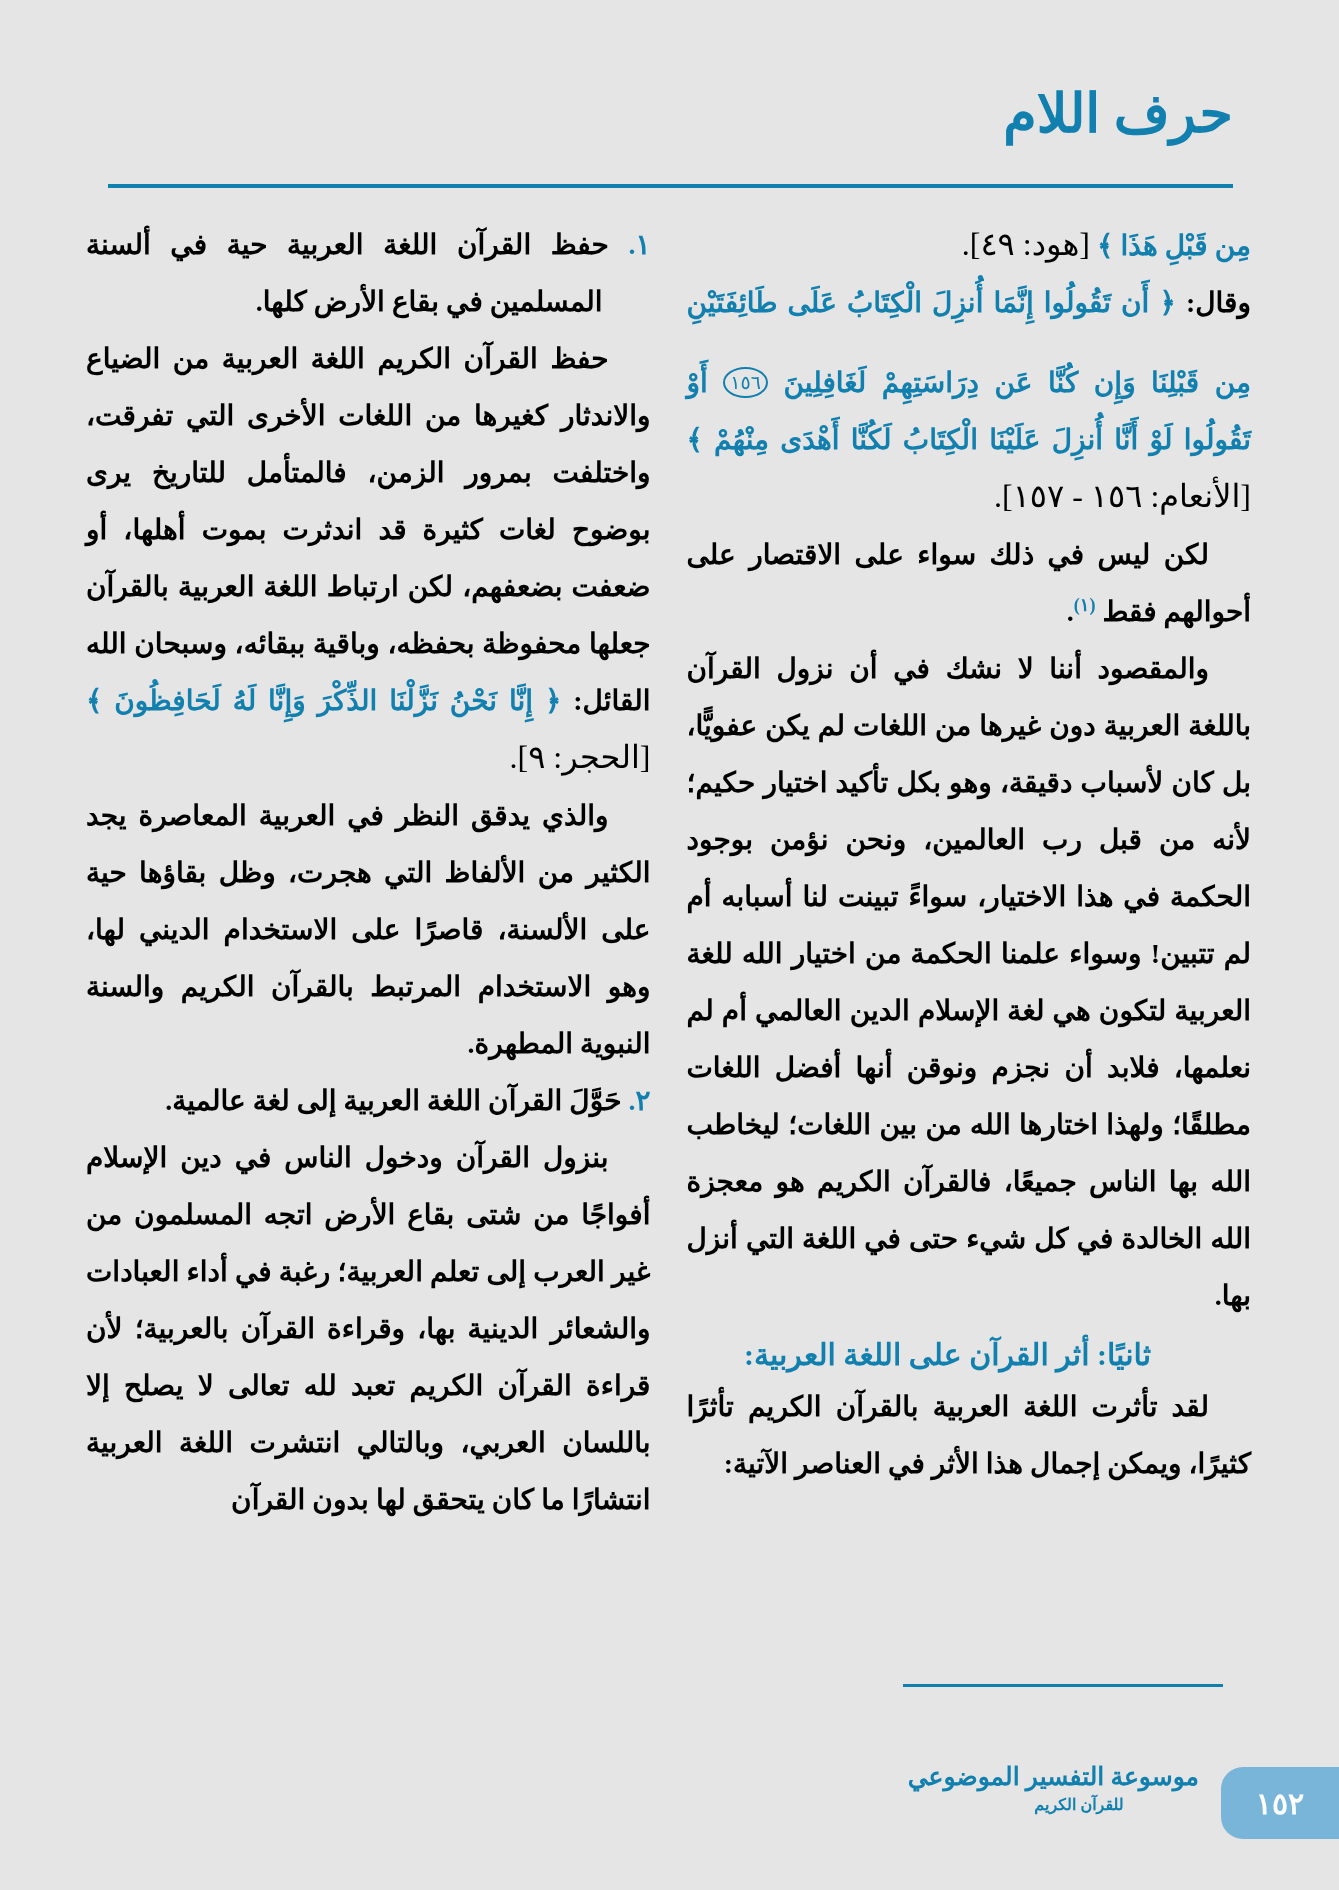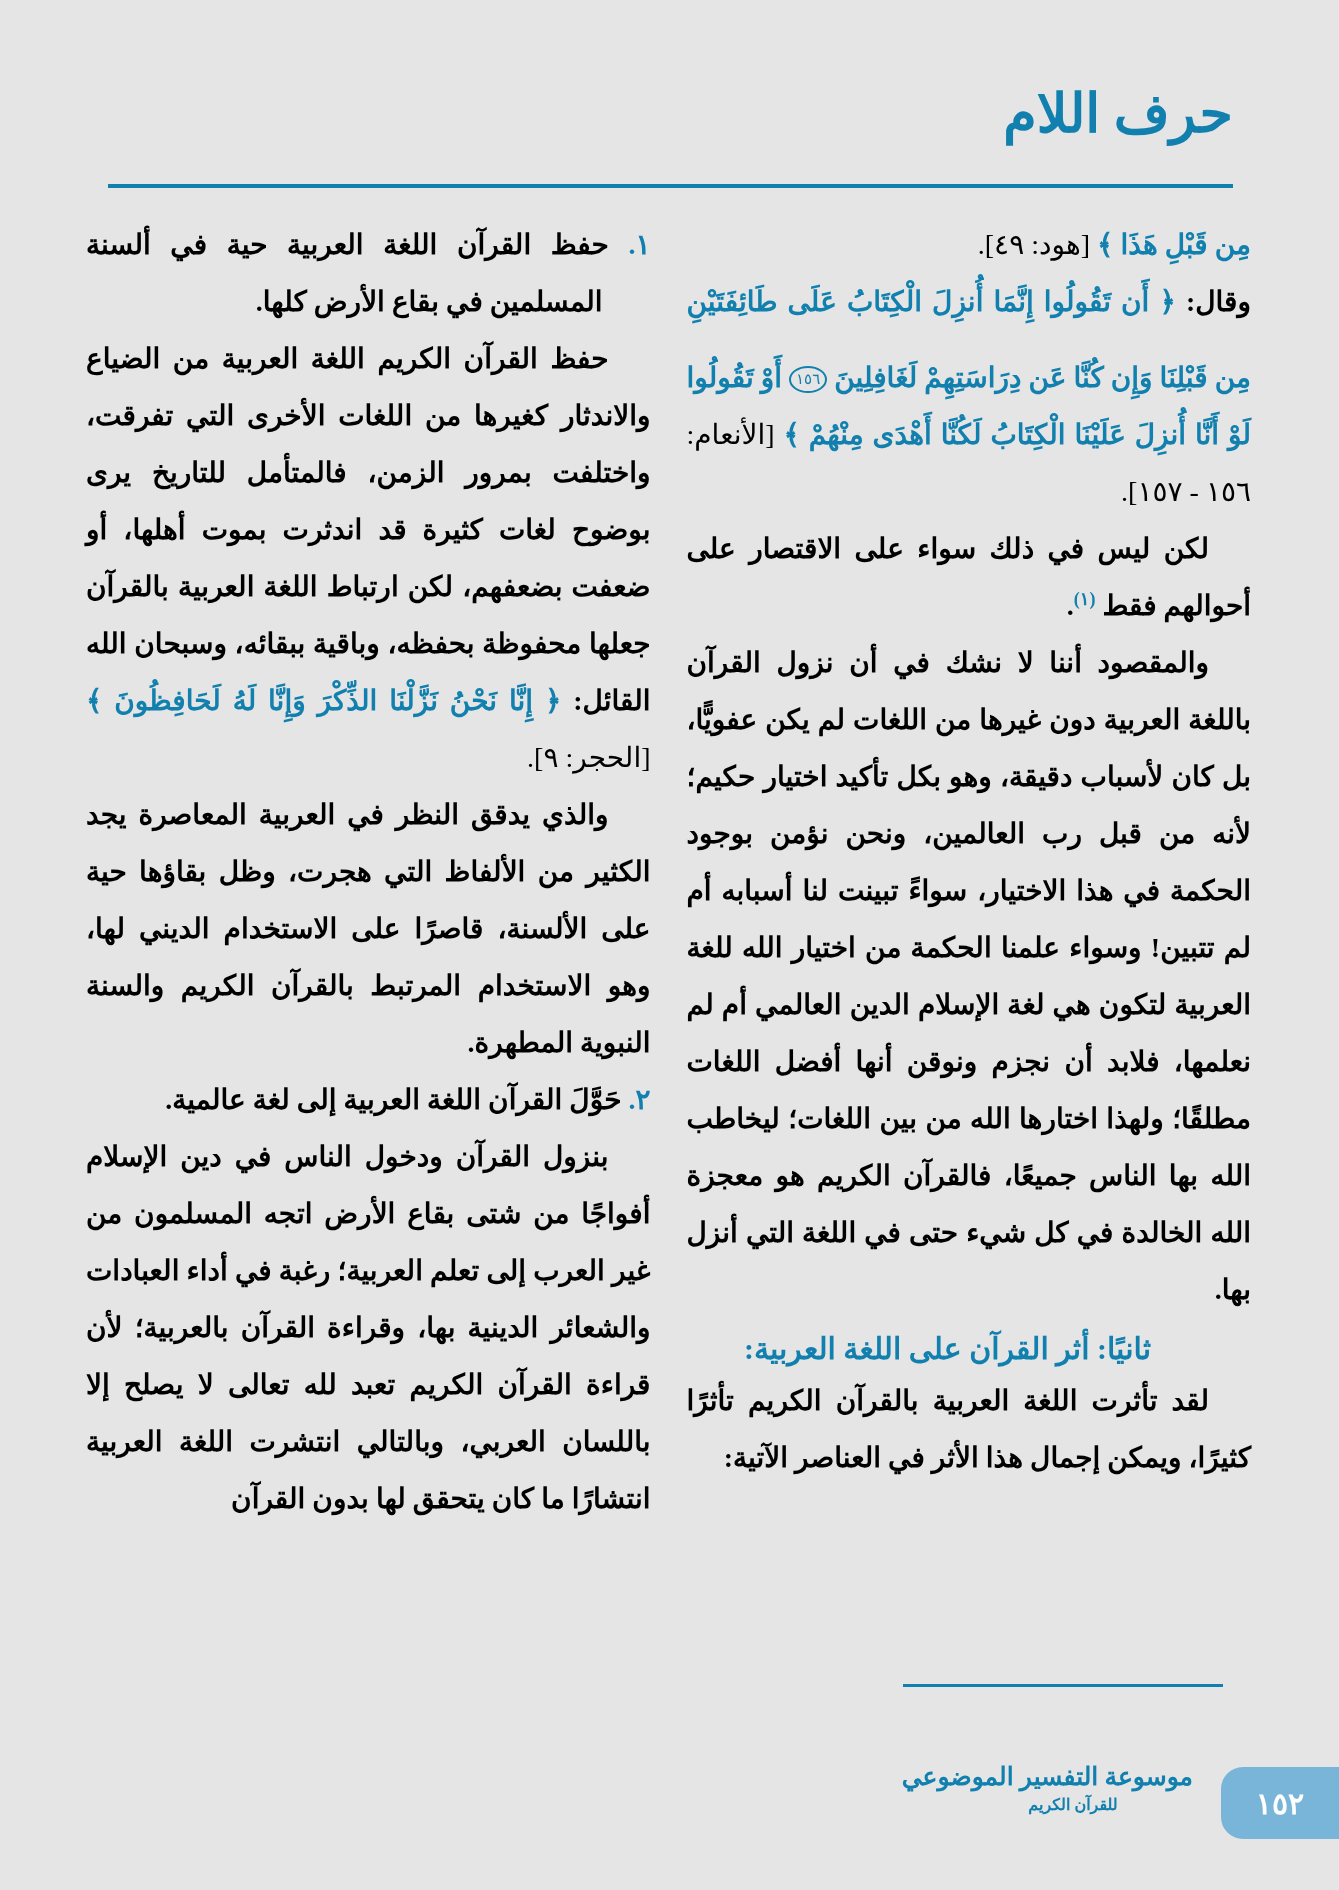--- a/index.html
+++ b/index.html
@@ -33,39 +33,39 @@
   p.body{
     margin:0;
     font-size:28px;font-weight:bold;
     line-height:57px;
     text-align:justify;
   }
   .indent{text-indent:42px;}
   .hang{padding-right:48px;text-indent:-48px;}
   .num{color:var(--accent);}
   .quran{color:var(--accent);}
-  .ref{font-weight:normal;font-size:28px;}
+  .ref{font-weight:normal;font-size:32px;}
   .ayah-ornament{
     display:inline-block;color:var(--accent);
     border:2px solid var(--accent);border-radius:50%;
-    font-size:15px;line-height:1;padding:4px 5px;
+    font-size:19px;line-height:1;padding:4px 5px;
     vertical-align:3px;font-weight:normal;margin-top:36px;
   }
   .fn-sup{color:var(--accent);font-size:18px;vertical-align:super;line-height:0;}
   .subheading{
     margin:12px 0 4px;
     font-size:30px;font-weight:bold;color:var(--accent);
     line-height:38px;text-align:justify;text-indent:100px;
   }
   .footnote{position:absolute;top:1684px;right:116px;width:556px;}
   .fn-rule{height:3px;width:320px;background:var(--accent);margin-right:0;margin-left:auto;}
   .fn-text{margin:12px 0 0;font-size:25px;font-weight:bold;line-height:1.6;text-align:right;}
   .fn-marker{color:var(--accent);}
   .footer-logo{
-    position:absolute;top:1762px;right:146px;width:240px;
+    position:absolute;top:1762px;right:140px;width:240px;
     text-align:center;color:var(--accent);
   }
   .logo-line1{font-size:25px;font-weight:bold;white-space:nowrap;}
   .logo-line2{font-size:16px;font-weight:bold;margin-top:4px;}
   .page-badge{
     position:absolute;top:1767px;right:0;width:118px;height:72px;
     background:var(--badge);
     border-radius:22px 0 0 22px;
     display:flex;align-items:center;justify-content:center;
     color:#fff;font-size:30px;font-weight:bold;

